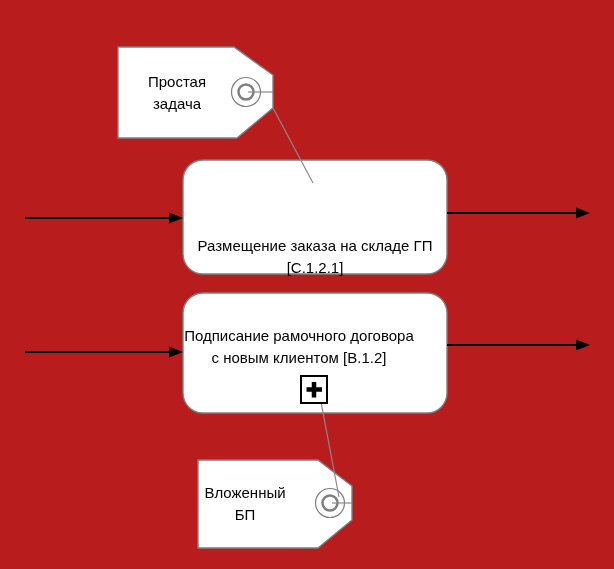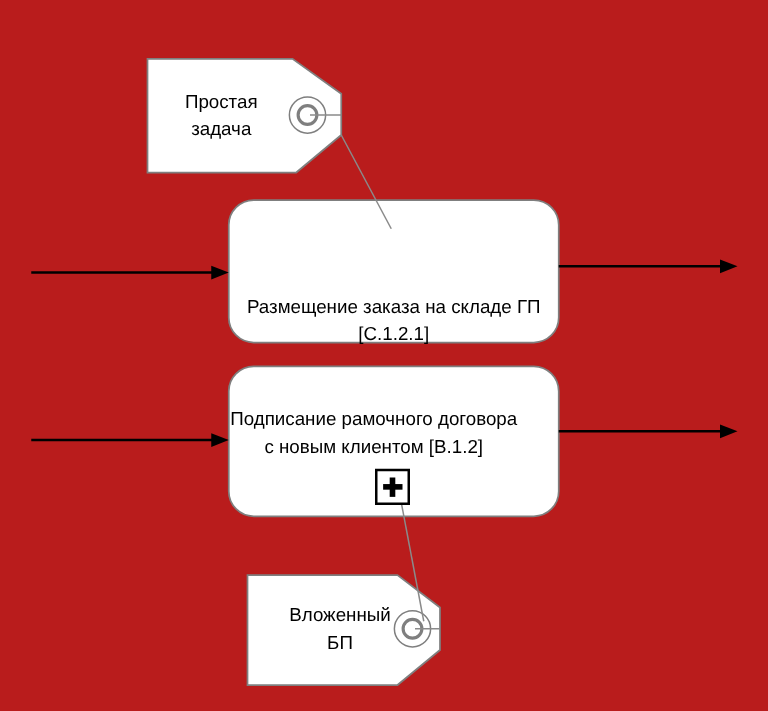--- a/index.html
+++ b/index.html
@@ -65,21 +65,21 @@
     text-align: center;
     white-space: pre-line;
     font-size: 15px;
     line-height: 22px;
     color: #000000;
     pointer-events: none;
   }
   .label-task-1 { left: 183px; top: 160px; width: 264px; height: 114px; margin-top: 40px; }
   .label-task-2 { left: 167px; top: 291px; width: 264px; height: 112px; }
   .label-callout-top { left: 118px; top: 47px; width: 118px; height: 91px; }
-  .label-callout-bottom { left: 211px; top: 460px; width: 122px; height: 88px; }
+  .label-callout-bottom { left: 184px; top: 460px; width: 122px; height: 88px; }
 </style>
 </head>
 <body>
 
 <div class="canvas">
 
   <svg class="diagram-svg" width="614" height="569" viewBox="0 0 614 569">
 
     <polygon class="shape" points="118,47 234,47 273,75 273,108 237,138 118,138"></polygon>
     <circle class="thin" cx="246" cy="92" r="14.5"></circle>

